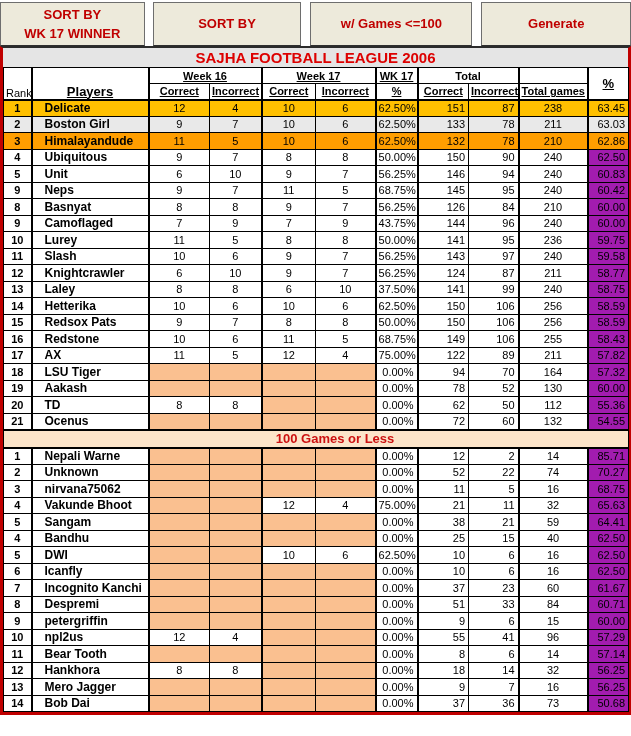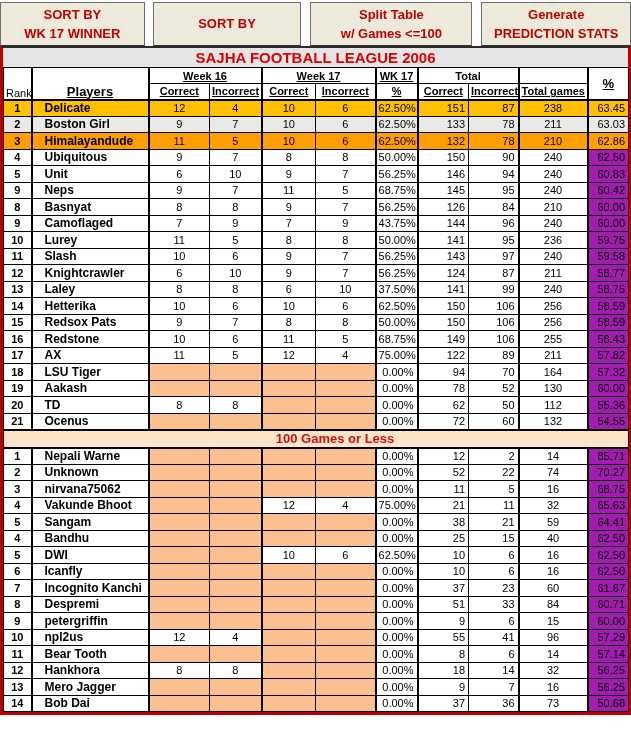--- a/index.html
+++ b/index.html
@@ -46,26 +46,24 @@
 
 <div class="toolbar">
   <div class="btn btn1">
     <div>SORT BY</div>
     <div>WK 17 WINNER</div>
   </div>
   <div class="btn btn2">
     <div>SORT BY</div>
   </div>
   <div class="btn btn3">
-    <div>Split Table</div>
     <div>w/ Games &lt;=100</div>
   </div>
   <div class="btn btn4">
     <div>Generate</div>
-    <div>PREDICTION STATS</div>
   </div>
 </div>
 
 <div class="board">
   <div class="title">SAJHA FOOTBALL LEAGUE 2006</div>
   <table>
     <colgroup>
       <col style="width:28px">
         <col style="width:117px">
       <col style="width:61px">

